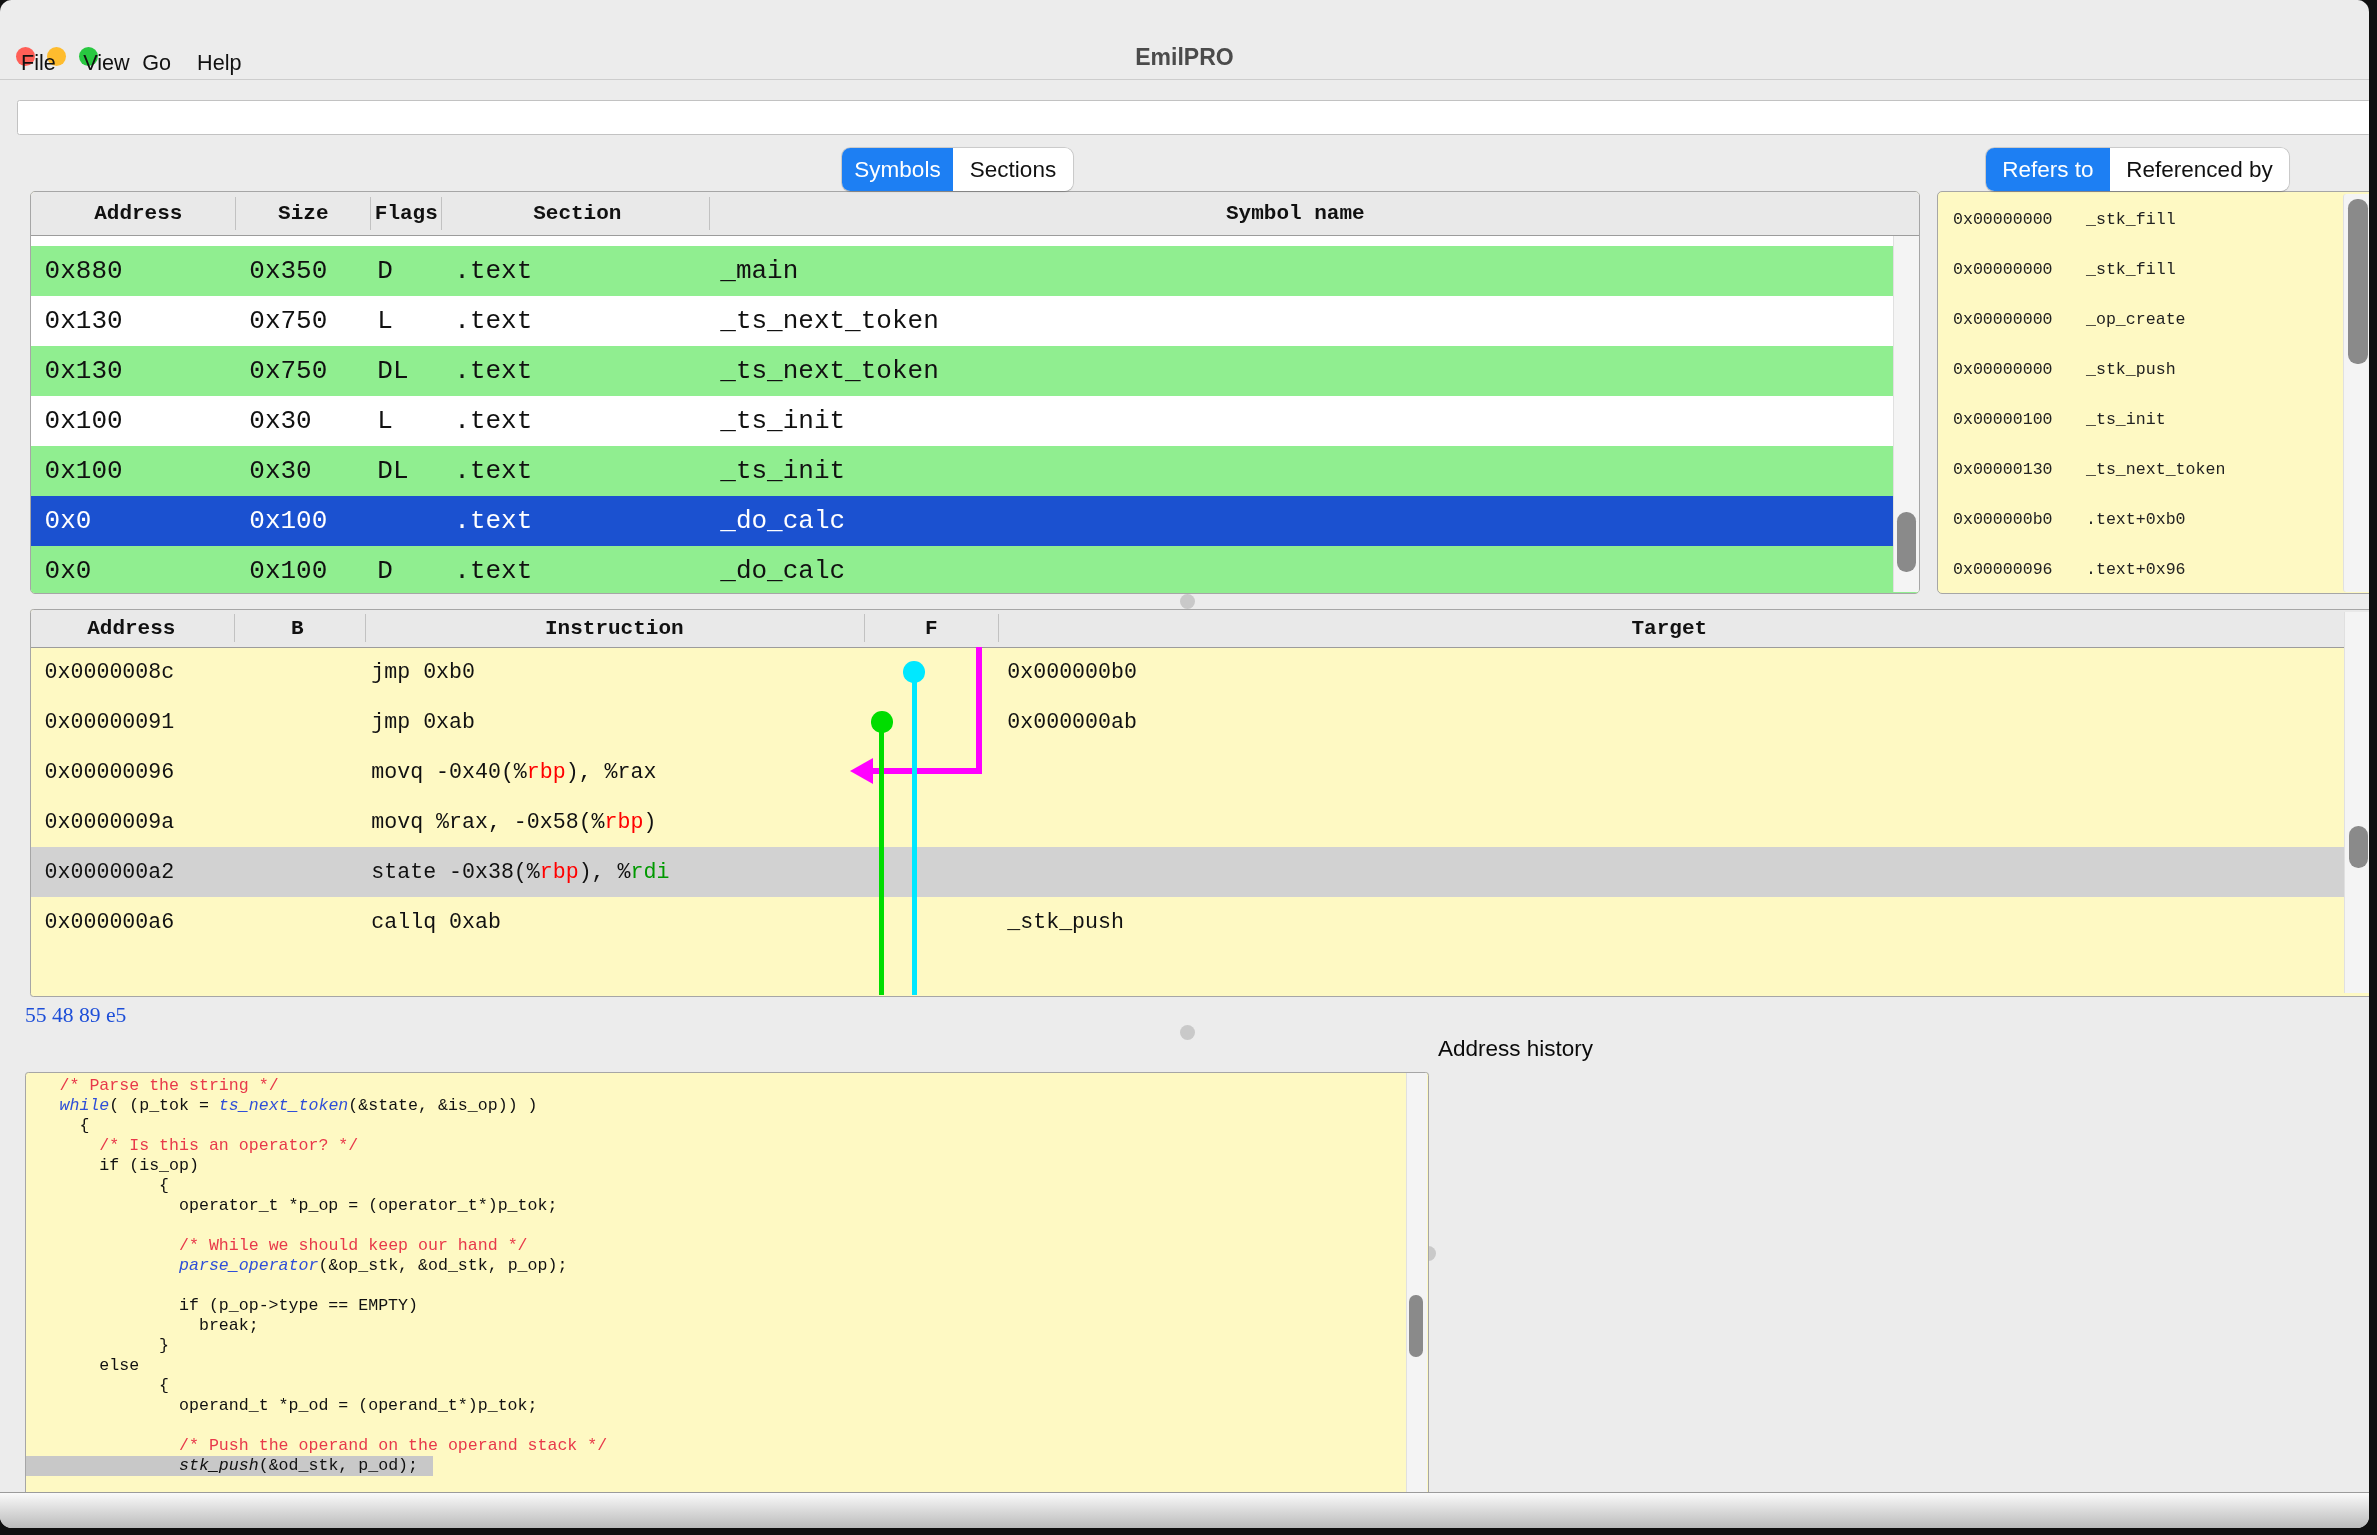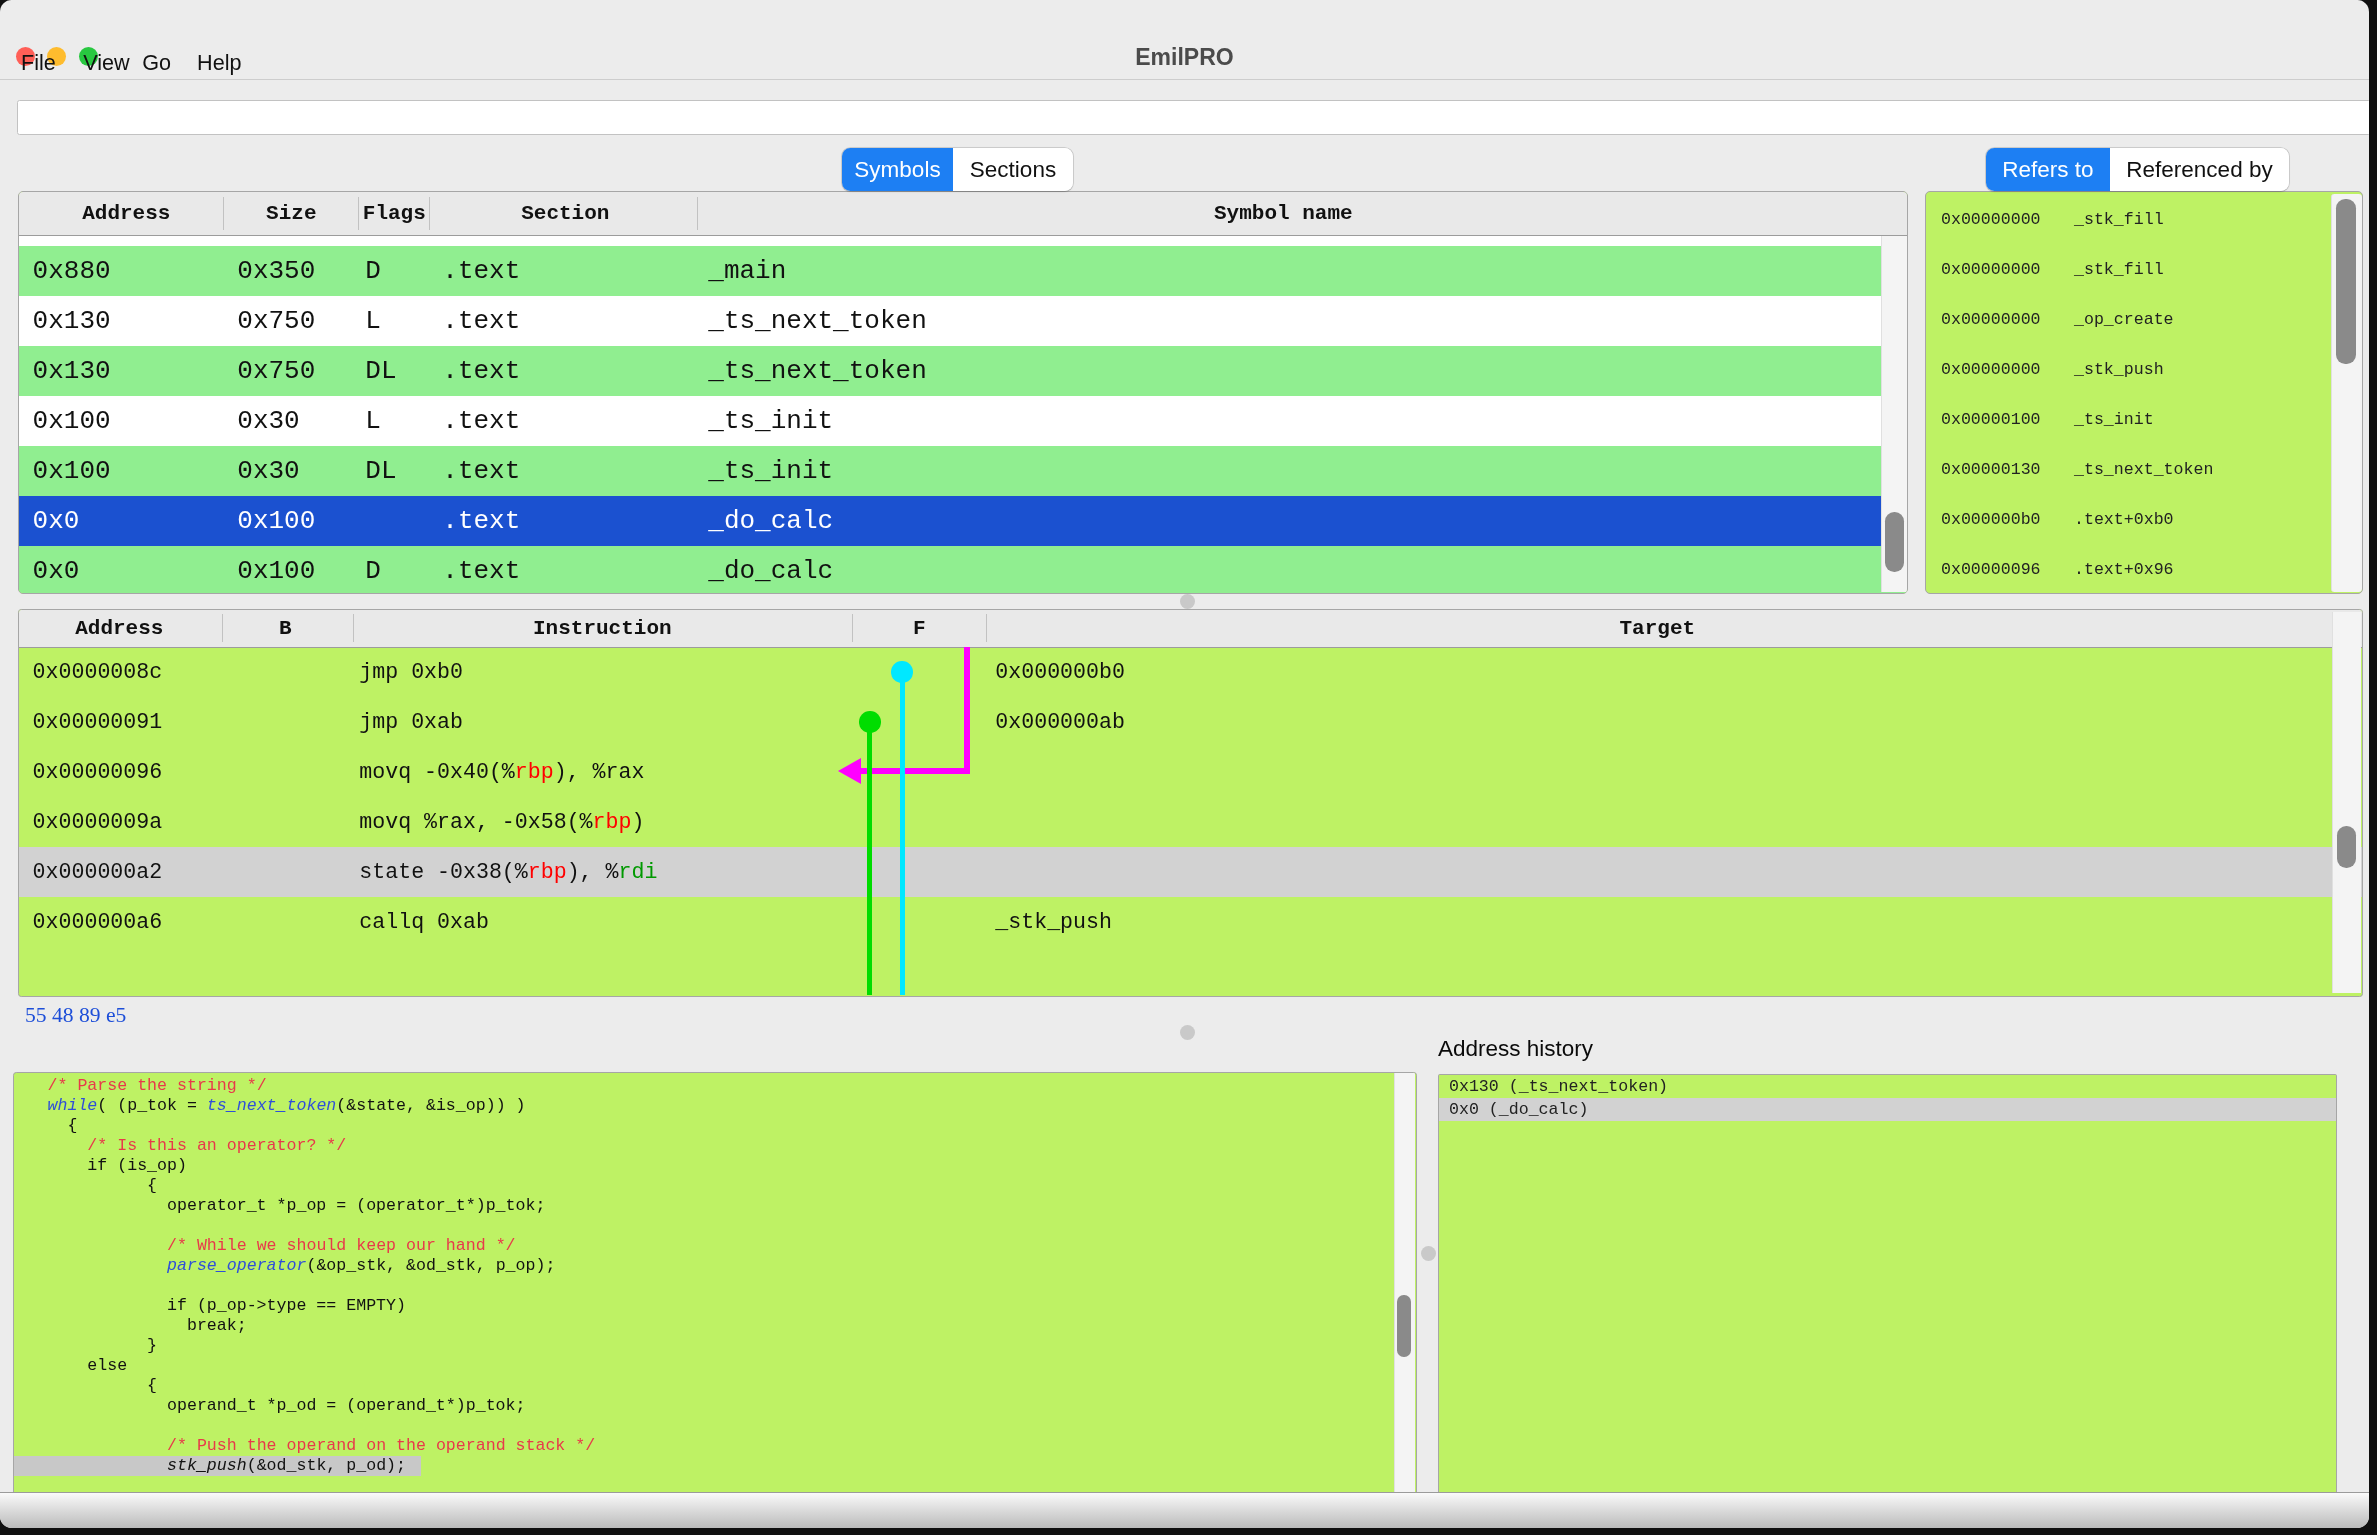--- a/index.html
+++ b/index.html
@@ -27,21 +27,21 @@
             box-shadow:0 0 0 0.8px rgba(0,0,0,0.15),0 0.8px 1.7px rgba(0,0,0,0.12);z-index:5;}
   #tabs-left{left:842px;}
   #tabs-right{left:1986px;}
   .tab{height:43px;line-height:43px;text-align:center;font-size:22.5px;color:#111;background:#fff;}
   .tab.active{background:var(--accent-blue);color:#fff;}
   #tabs-left .tab:nth-child(1){width:111px;}
   #tabs-left .tab:nth-child(2){width:120px;}
   #tabs-right .tab:nth-child(1){width:124px;}
   #tabs-right .tab:nth-child(2){width:179px;}
   
-  .panel{position:absolute;background:#bef264;border:0.8px solid #a6a6a6;border-radius:5px;overflow:hidden;}
+  .panel{position:absolute;background:#fef9c3;border:0.8px solid #a6a6a6;border-radius:5px;overflow:hidden;margin-left:12px;}
   
   #symbols-panel{left:18.3px;top:191px;width:1888px;height:401px;}
   .thead{position:absolute;left:0;top:0;width:100%;background:#e9e9e9;border-bottom:0.8px solid #9c9c9c;}
   #sym-head{height:43px;}
   .th{position:absolute;top:0;transform:translateX(-50%);font-family:"Liberation Mono",monospace;
       font-weight:bold;font-size:21px;color:#111;}
   #sym-head .th{line-height:43px;}
   .vsep{position:absolute;top:5px;width:0.8px;background:#c2c2c2;}
   #sym-head .vsep{height:33px;}
   #sym-rows{position:absolute;left:0;top:44px;width:100%;}
@@ -327,23 +327,17 @@
           <div class="cline"><span>              operand_t *p_od = (operand_t*)p_tok;</span></div>
           <div class="cline">&nbsp;</div>
           <div class="cline"><span>              </span><span class="c">/* Push the operand on the operand stack */</span></div>
           <div class="cline"><span>              </span><span class="fb">stk_push</span><span>(&amp;od_stk, p_od);</span></div>
         </div>
       <div class="sb-track" style="left:1380px;top:0;width:20px;height:440px;"></div>
       <div class="sb-thumb" style="left:1383px;top:222px;width:14px;height:62px;border-radius:6.7px;"></div>
     </div>
 
     <div id="history-title">Address history</div>
-    <div class="panel" id="history-panel">
-      <div id="history-rows">
-          <div class="hrow">0x130 (_ts_next_token)</div>
-          <div class="hrow selected">0x0 (_do_calc)</div>
-        </div>
-    </div>
 
     <div id="bottombar"></div>
   </div>
 </div>
 
 
 </body></html>

